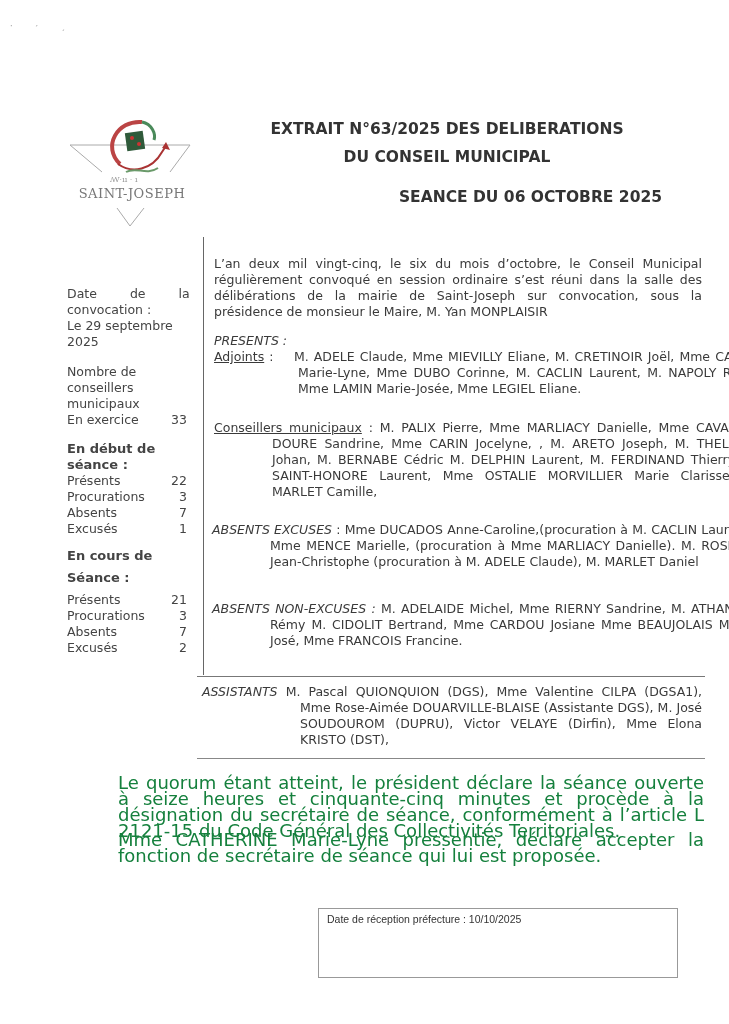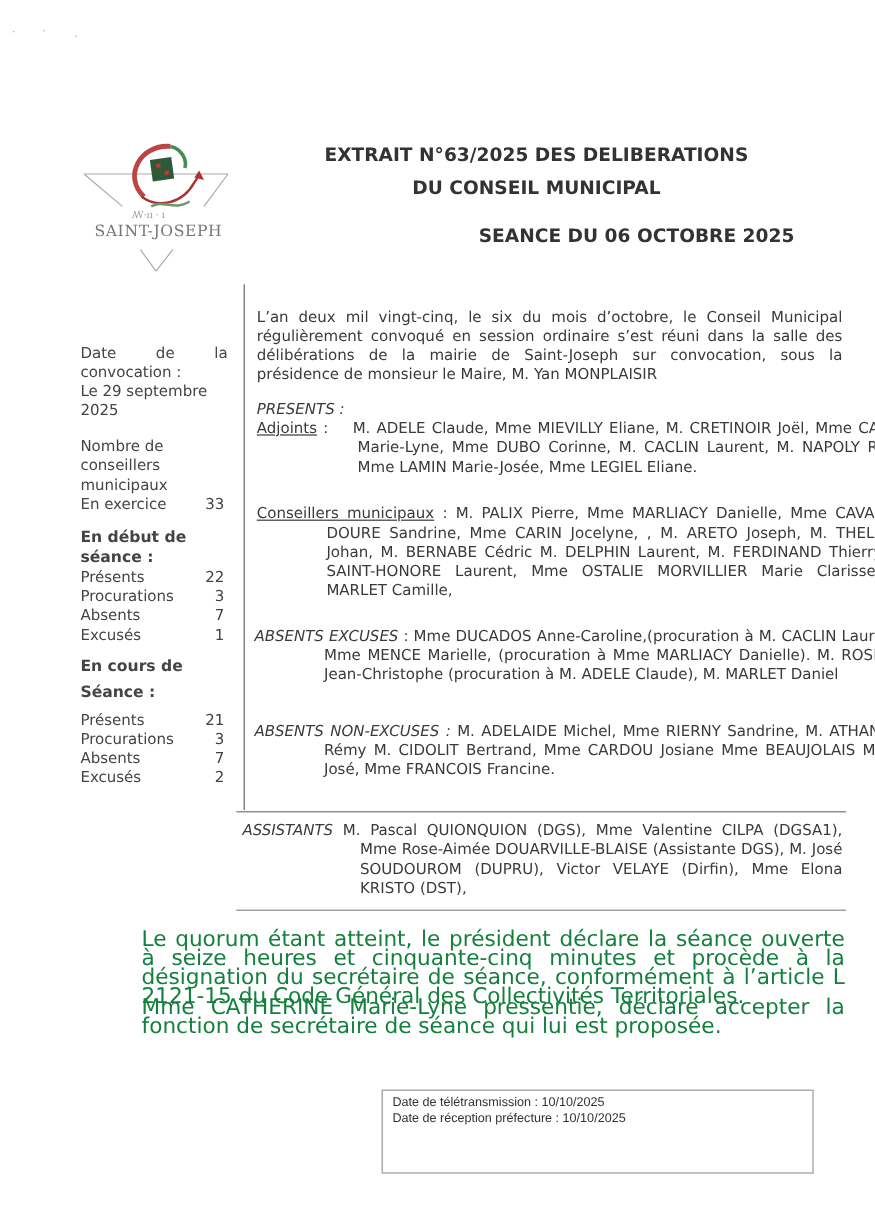--- a/index.html
+++ b/index.html
@@ -164,15 +164,14 @@
 </div>
 
 <div class="abs main" style="top:684px; left:202px; width:500px; padding-left:98px; text-indent:-98px; box-sizing:border-box;">
   <span class="it">ASSISTANTS</span> <span>M. Pascal QUIONQUION (DGS), Mme Valentine CILPA (DGSA1), Mme Rose-Aimée DOUARVILLE-BLAISE (Assistante DGS), M. José SOUDOUROM (DUPRU), Victor VELAYE (Dirfin), Mme Elona KRISTO (DST),</span>
 </div>
 
 <div class="abs footer-p" style="top:775px;">Le quorum étant atteint, le président déclare la séance ouverte à seize heures et cinquante-cinq minutes et procède à la désignation du secrétaire de séance, conformément à l’article L 2121-15 du Code Général des Collectivités Territoriales.</div>
 <div class="abs footer-p" style="top:832px;">Mme CATHERINE Marie-Lyne pressentie, déclare accepter la fonction de secrétaire de séance qui lui est proposée.</div>
 
 <div class="abs stamp">
-  <div>Date de télétransmission : 10/10/2025</div>
   <div>Date de réception préfecture : 10/10/2025</div>
 </div>
 
 </body></html>

